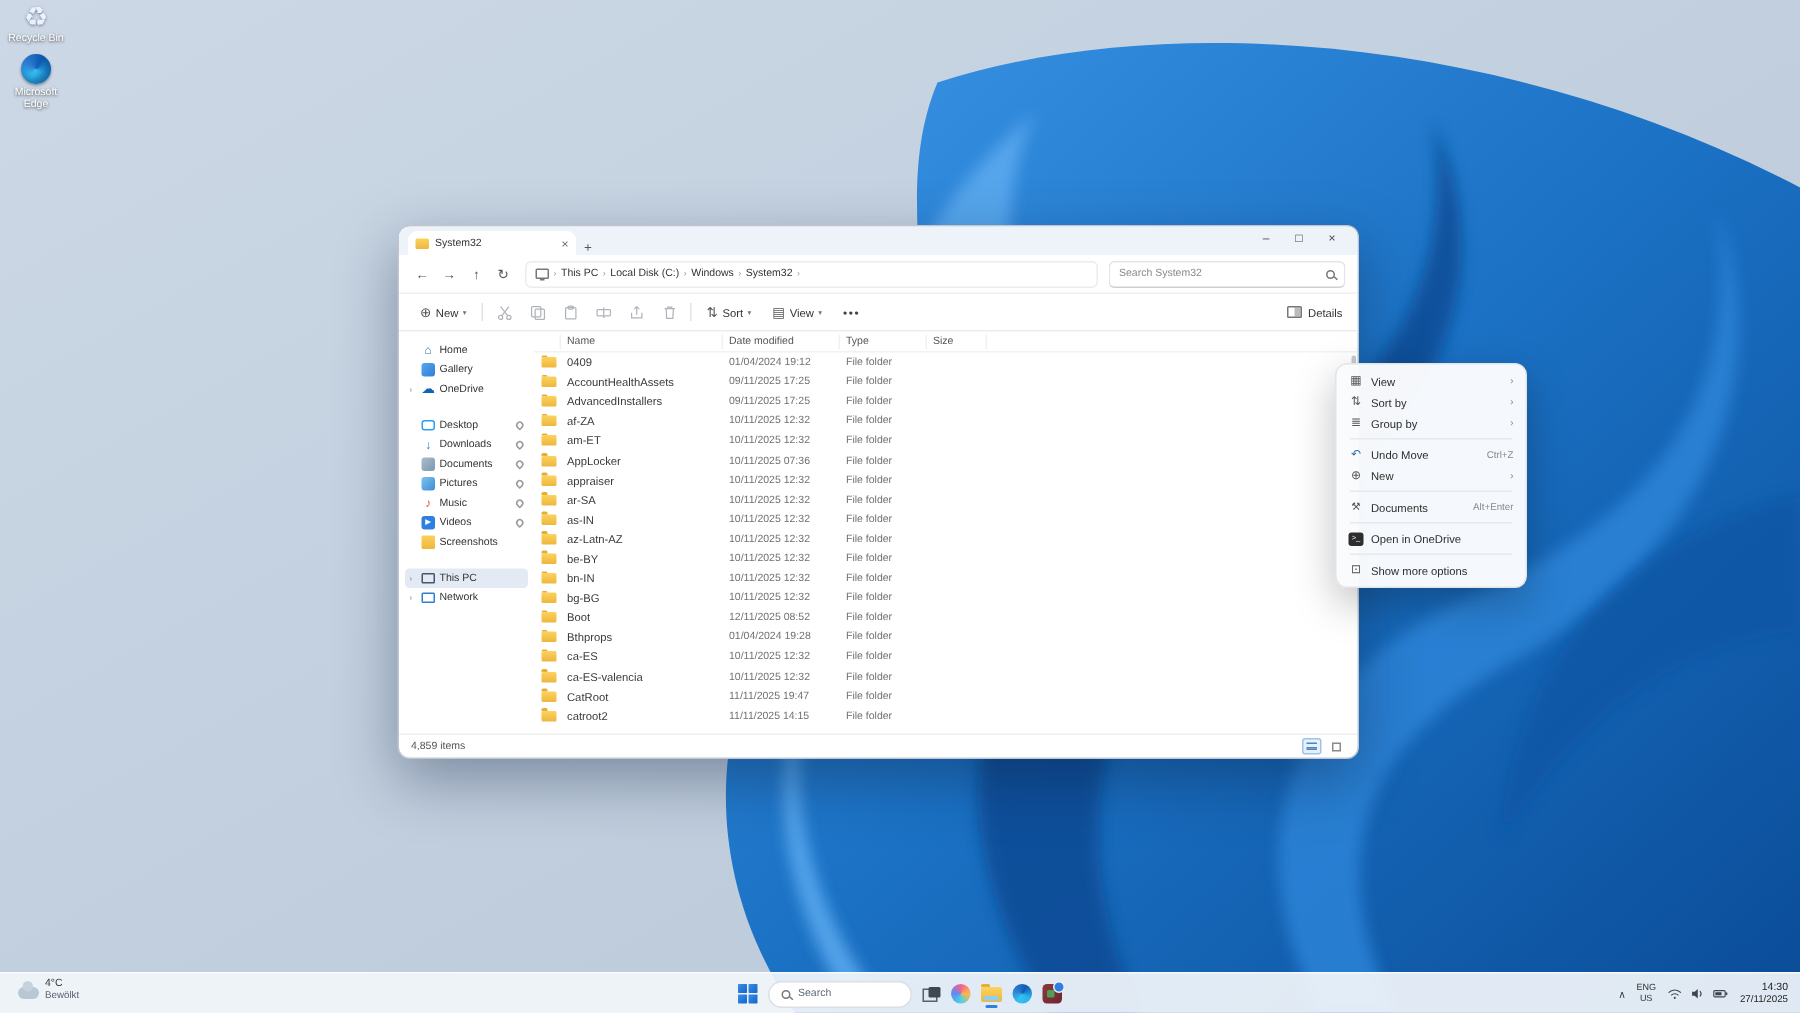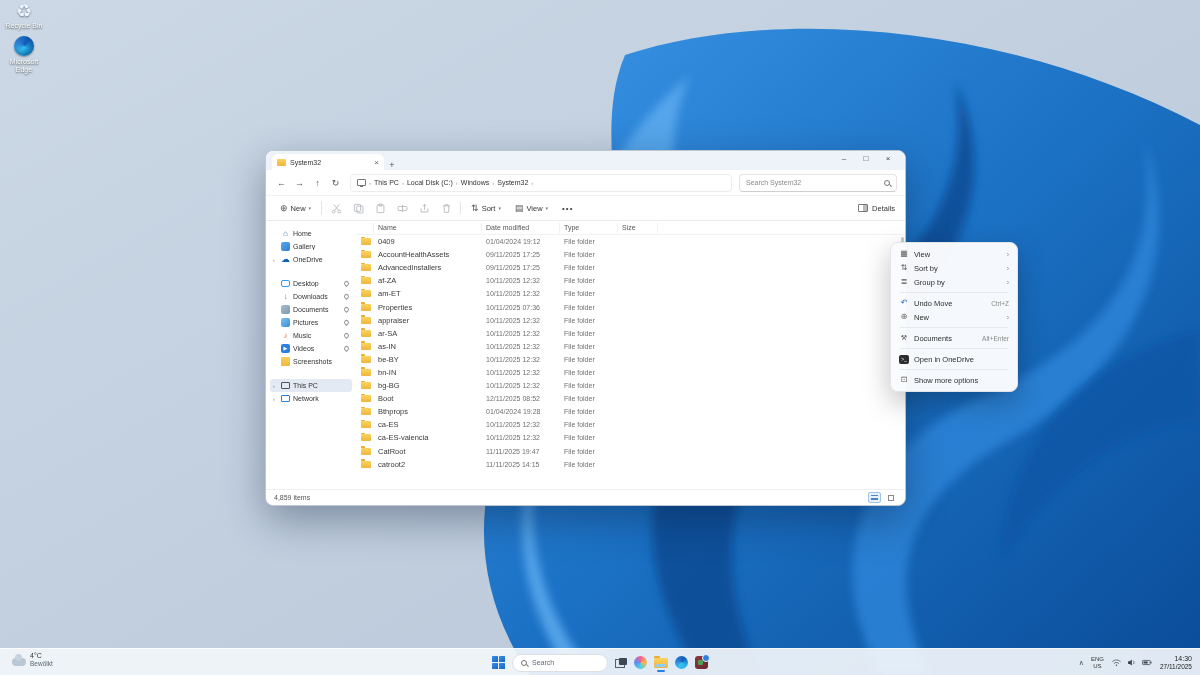--- a/index.html
+++ b/index.html
@@ -425,21 +425,21 @@
             </div>
             <div class="row">
               <span class="f-icon"></span>
               <span class="c c-name">am-ET</span>
               <span class="c c-date">10/11/2025 12:32</span>
               <span class="c c-type">File folder</span>
               <span class="c c-size"></span>
             </div>
             <div class="row">
               <span class="f-icon"></span>
-              <span class="c c-name">Properties</span>
+              <span class="c c-name">AppLocker</span>
               <span class="c c-date">10/11/2025 07:36</span>
               <span class="c c-type">File folder</span>
               <span class="c c-size"></span>
             </div>
             <div class="row">
               <span class="f-icon"></span>
               <span class="c c-name">appraiser</span>
               <span class="c c-date">10/11/2025 12:32</span>
               <span class="c c-type">File folder</span>
               <span class="c c-size"></span>
@@ -447,20 +447,27 @@
             <div class="row">
               <span class="f-icon"></span>
               <span class="c c-name">ar-SA</span>
               <span class="c c-date">10/11/2025 12:32</span>
               <span class="c c-type">File folder</span>
               <span class="c c-size"></span>
             </div>
             <div class="row">
               <span class="f-icon"></span>
               <span class="c c-name">as-IN</span>
+              <span class="c c-date">10/11/2025 12:32</span>
+              <span class="c c-type">File folder</span>
+              <span class="c c-size"></span>
+            </div>
+            <div class="row">
+              <span class="f-icon"></span>
+              <span class="c c-name">az-Latn-AZ</span>
               <span class="c c-date">10/11/2025 12:32</span>
               <span class="c c-type">File folder</span>
               <span class="c c-size"></span>
             </div>
             <div class="row">
               <span class="f-icon"></span>
               <span class="c c-name">be-BY</span>
               <span class="c c-date">10/11/2025 12:32</span>
               <span class="c c-type">File folder</span>
               <span class="c c-size"></span>

